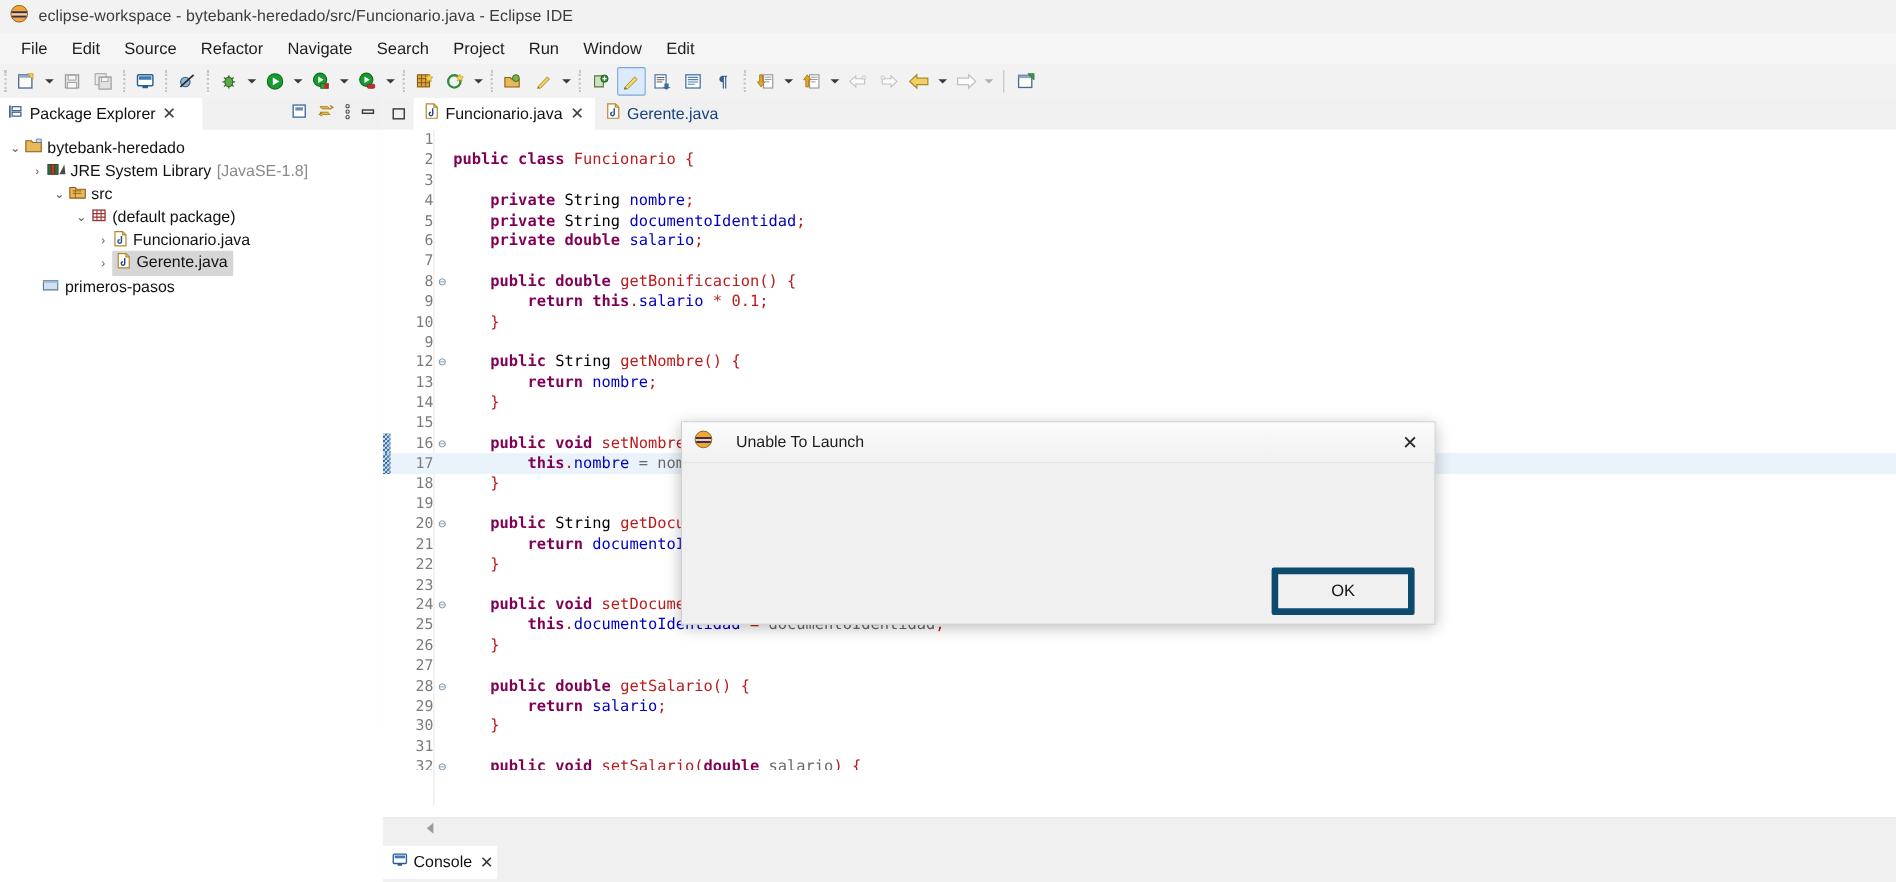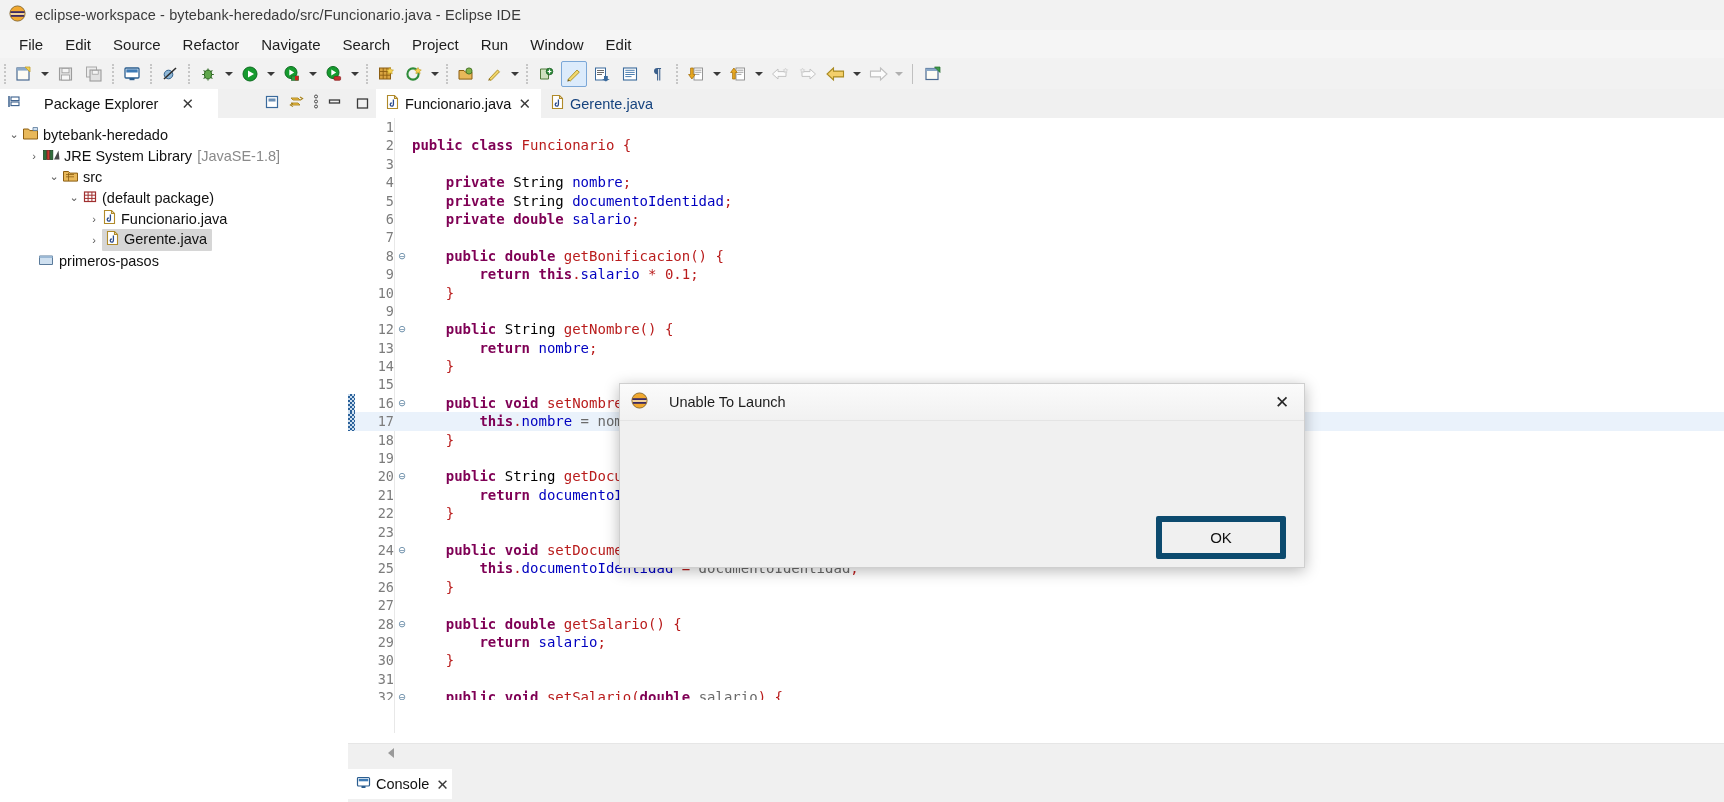--- a/index.html
+++ b/index.html
@@ -84,21 +84,21 @@
     box-sizing: border-box;
   }
   .ex-tabrow {
     position: relative; height: 29px;
     background: #f0f0f0;
     display: flex; align-items: center;
   }
   .ex-tab {
     height: 29px; background: #ffffff;
     display: flex; align-items: center;
-    padding: 0 24px 0 7px; box-sizing: border-box; gap: 17px;
+    padding: 0 24px 0 7px; box-sizing: border-box;
   }
   .ex-tab .lbl { font-size: 14.5px; color: #111; margin: 0 6px 0 5px; }
   .ex-tab .x { font-size: 15px; color: #3a3a3a; line-height: 1; }
   .ex-tools {
     position: absolute; right: 6px; top: 0; height: 29px;
     display: flex; align-items: center; gap: 8px;
   }
   .tree { padding-top: 6px; font-size: 14.5px; color: #111; }
   .trow {
     display: flex; align-items: center; height: 21px;

